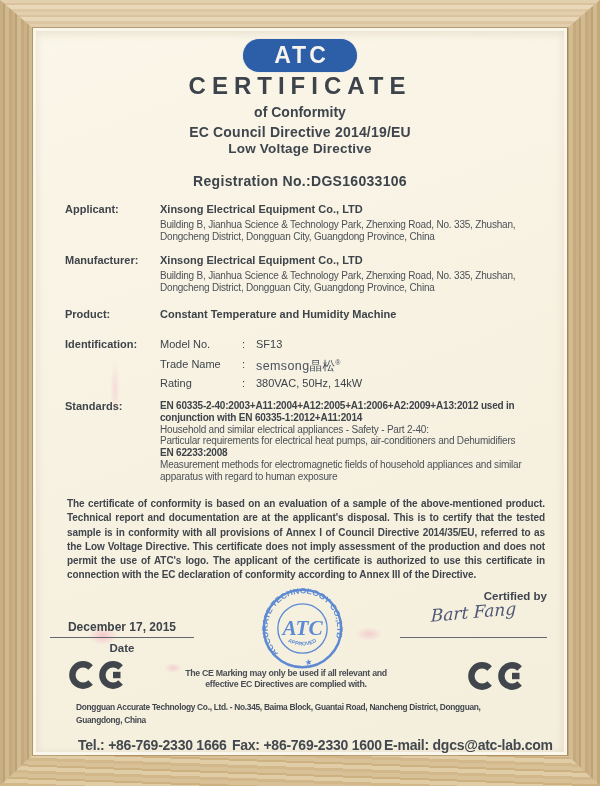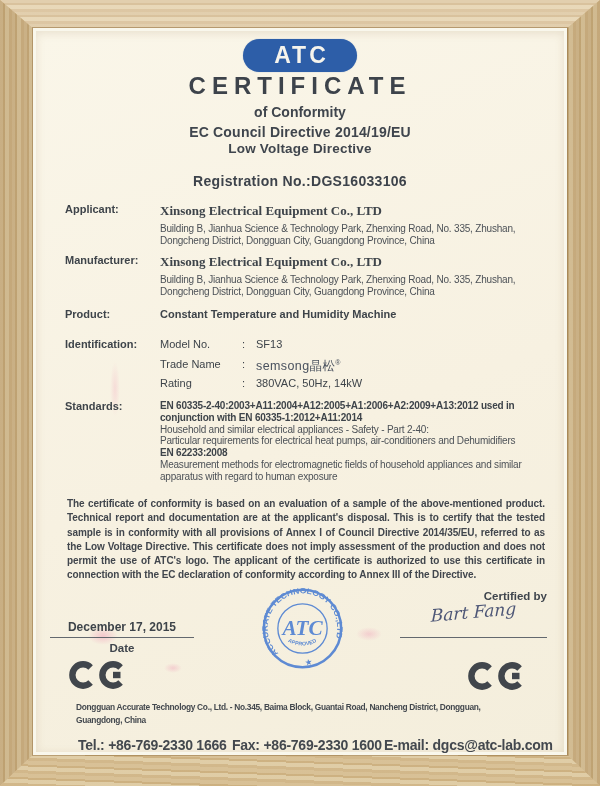--- a/index.html
+++ b/index.html
@@ -36,21 +36,21 @@
   .pill span{color:#f6f4ec;font-size:23px;font-weight:700;letter-spacing:3px;padding-left:3px;}
   .title{top:41px;font-size:24px;font-weight:700;letter-spacing:6px;padding-left:0;color:#3d434b;z-index:1;}
   .subtitle{top:73px;font-size:14px;font-weight:700;}
   .dir1{top:93px;font-size:14px;font-weight:700;letter-spacing:.2px;}
   .dir2{top:110px;font-size:13.5px;font-weight:700;letter-spacing:.2px;}
   .reg{top:142px;font-size:14px;font-weight:700;letter-spacing:.3px;color:#3d434b;}
 
   
   .sec{position:absolute;left:29px;width:482px;display:grid;grid-template-columns:95px 1fr;}
   .lbl{font-size:11px;font-weight:700;color:#3e444a;}
-  .bname{font-size:13px;font-weight:700;color:#3e444a;font-family:Liberation Serif, serif;}
+  .bname{font-size:11px;font-weight:700;color:#3e444a;}
   .addr{font-size:10px;line-height:11.5px;letter-spacing:-.2px;color:#4c5157;margin-top:4px;}
   .pval{font-size:11px;font-weight:700;color:#3e444a;}
   .idrow{display:grid;grid-template-columns:82px 14px 1fr;height:19.5px;align-items:start;}
   .idname,.idcolon,.idval{font-size:11px;font-weight:400;color:#3e444a;}
   .logoish{font-size:12.5px;letter-spacing:.4px;color:#49515e;}
   .logoish sup{font-size:7px;}
   .std{font-size:10px;line-height:11.8px;letter-spacing:-.2px;color:#4c5157;}
   .std .b{font-weight:700;color:#3e444a;}
 
   .decl{top:466px;left:31px;width:478px;font-size:10px;font-weight:700;line-height:14.3px;
@@ -210,20 +210,24 @@
       </g>
     </svg>
     <svg class="abs ce ce-right" viewBox="0 0 58 36">
       <g fill="none" stroke="#41464c" stroke-width="6.4">
         <path d="M 21.6 10.4 A 10.7 10.7 0 1 0 21.6 25.6"></path>
         <path d="M 51.6 10.4 A 10.7 10.7 0 1 0 51.6 25.6"></path>
         <path d="M 44 18 H 51.5"></path>
       </g>
     </svg>
 
+    <div class="abs cenote">
+      <div>The CE Marking may only be used if all relevant and</div>
+      <div>effective EC Directives are complied with.</div>
+    </div>
 
     <div class="abs company">
       <div>Dongguan Accurate Technology Co., Ltd. - No.345, Baima Block, Guantai Road, Nancheng District, Dongguan,</div>
       <div>Guangdong, China</div>
     </div>
     <div class="abs contacts">
       <span class="tel">Tel.: +86-769-2330 1666</span>
       <span class="fax">Fax: +86-769-2330 1600</span>
       <span class="email">E-mail: dgcs@atc-lab.com</span>
     </div>

